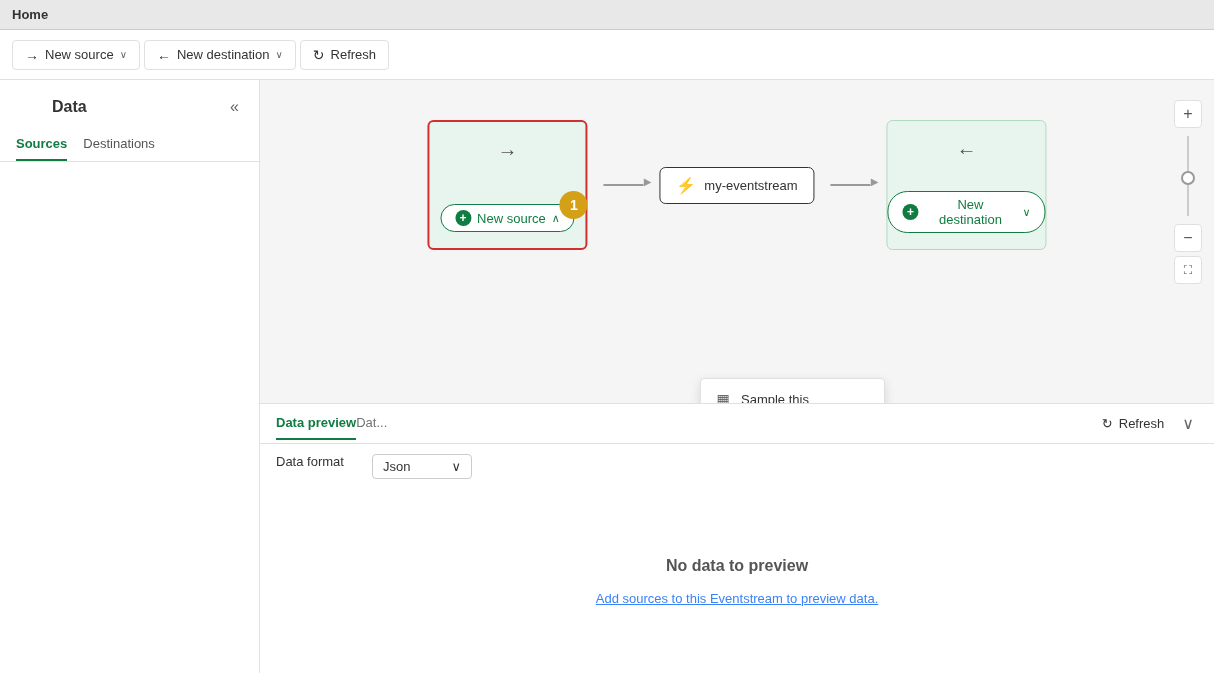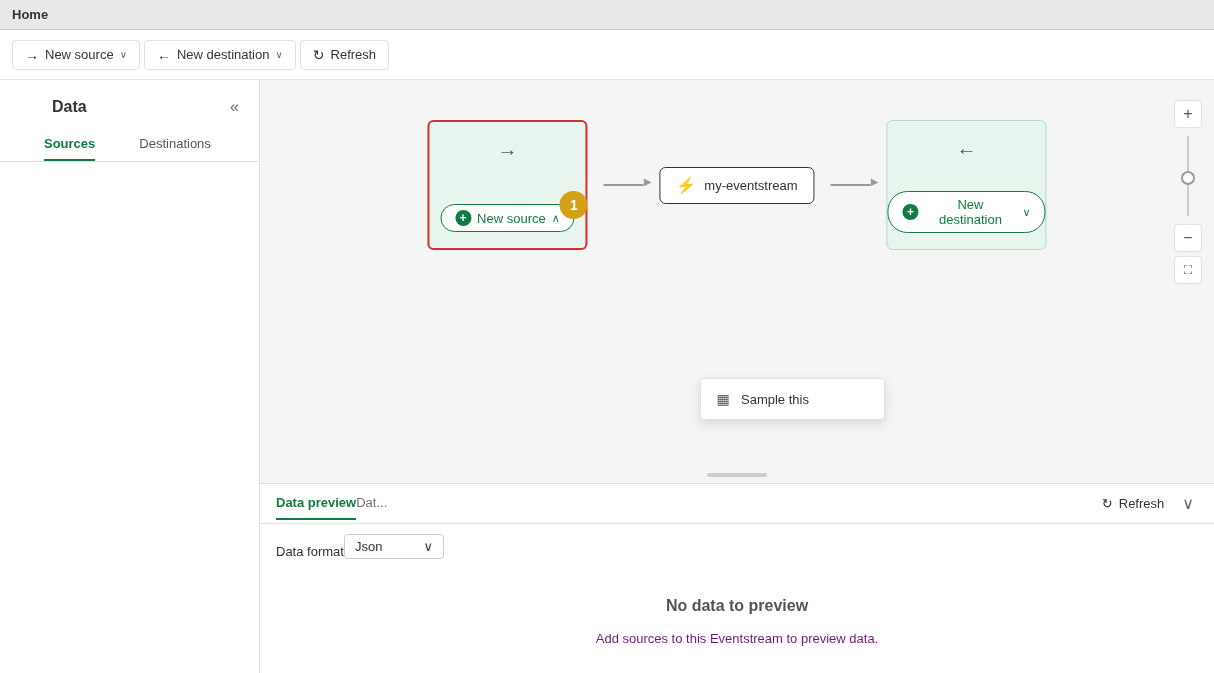--- a/index.html
+++ b/index.html
@@ -80,21 +80,20 @@
       padding: 0 16px;
       border-bottom: 1px solid #e0e0e0;
       gap: 16px;
     }
     .sidebar-tab {
       padding: 8px 0;
       font-size: 13px;
       cursor: pointer;
       border-bottom: 2px solid transparent;
       color: #555;
-      margin-left: 28px;
     }
     .sidebar-tab.active {
       color: #107c41;
       border-bottom: 2px solid #107c41;
       font-weight: 600;
     }
     .sidebar-empty {
       flex: 1;
       display: flex;
       align-items: center;
@@ -285,21 +284,21 @@
       height: 16px;
       display: flex;
       align-items: center;
       justify-content: center;
       font-size: 14px;
       color: #555;
     }
 
     
     .bottom-panel {
-      height: 190px;
+      height: 270px;
       background: #fff;
       border-top: 1px solid #e0e0e0;
       display: flex;
       flex-direction: column;
     }
     .bottom-tab {
       padding: 8px 0;
       font-size: 13px;
       cursor: pointer;
       border-bottom: 2px solid transparent;
@@ -325,22 +324,22 @@
       background: none;
       border: none;
       cursor: pointer;
       font-size: 16px;
       color: #666;
       padding: 4px;
     }
 
     .data-format-row {
       display: flex;
-      align-items: flex-end;
-      gap: 0;
+      align-items: flex-start;
+      gap: 28px;
       padding: 10px 16px;
       font-size: 13px;
     }
     .format-select {
       border: 1px solid #ccc;
       border-radius: 4px;
       padding: 4px 10px;
       font-size: 13px;
       background: #fff;
       cursor: pointer;
@@ -358,21 +357,22 @@
       justify-content: center;
       color: #555;
     }
     .no-data-title {
       font-size: 16px;
       font-weight: 600;
       margin-bottom: 16px;
     }
     .no-data-sub {
       font-size: 13px;
-      color: #701a75;
+      color: #3b82f6;
+      text-decoration: underline;
     }
 
     
     .h-scroll {
       position: absolute;
       bottom: 6px;
       left: 50%;
       transform: translateX(-50%);
       width: 60px;
       height: 4px;

